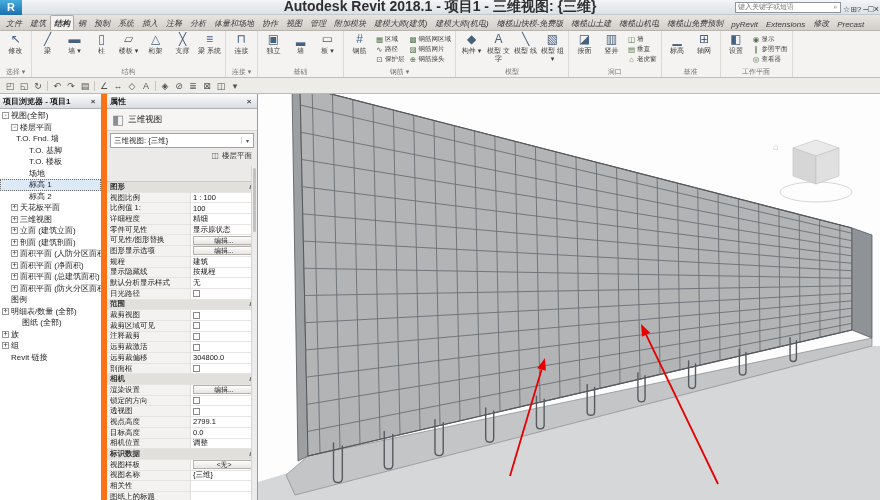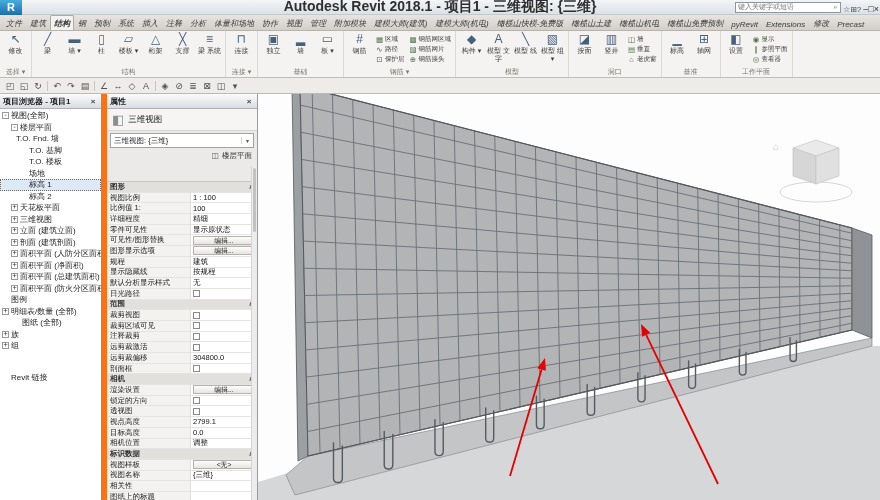--- a/index.html
+++ b/index.html
@@ -411,21 +411,21 @@
             <span>图纸 (全部)</span>
           </div>
           <div class="trow" style="padding-left: 2px;">
             <span class="texp">+</span>
             <span>族</span>
           </div>
           <div class="trow" style="padding-left: 2px;">
             <span class="texp">+</span>
             <span>组</span>
           </div>
-          <div class="trow" style="padding-left: 11px; margin-top: 20px;">
+          <div class="trow" style="padding-left: 11px;">
             <span>Revit 链接</span>
           </div>
         </div>
     </div>
 
     <div id="props">
       <div class="phead">
         <span>属性</span>
         <span class="closex">×</span>
       </div>

